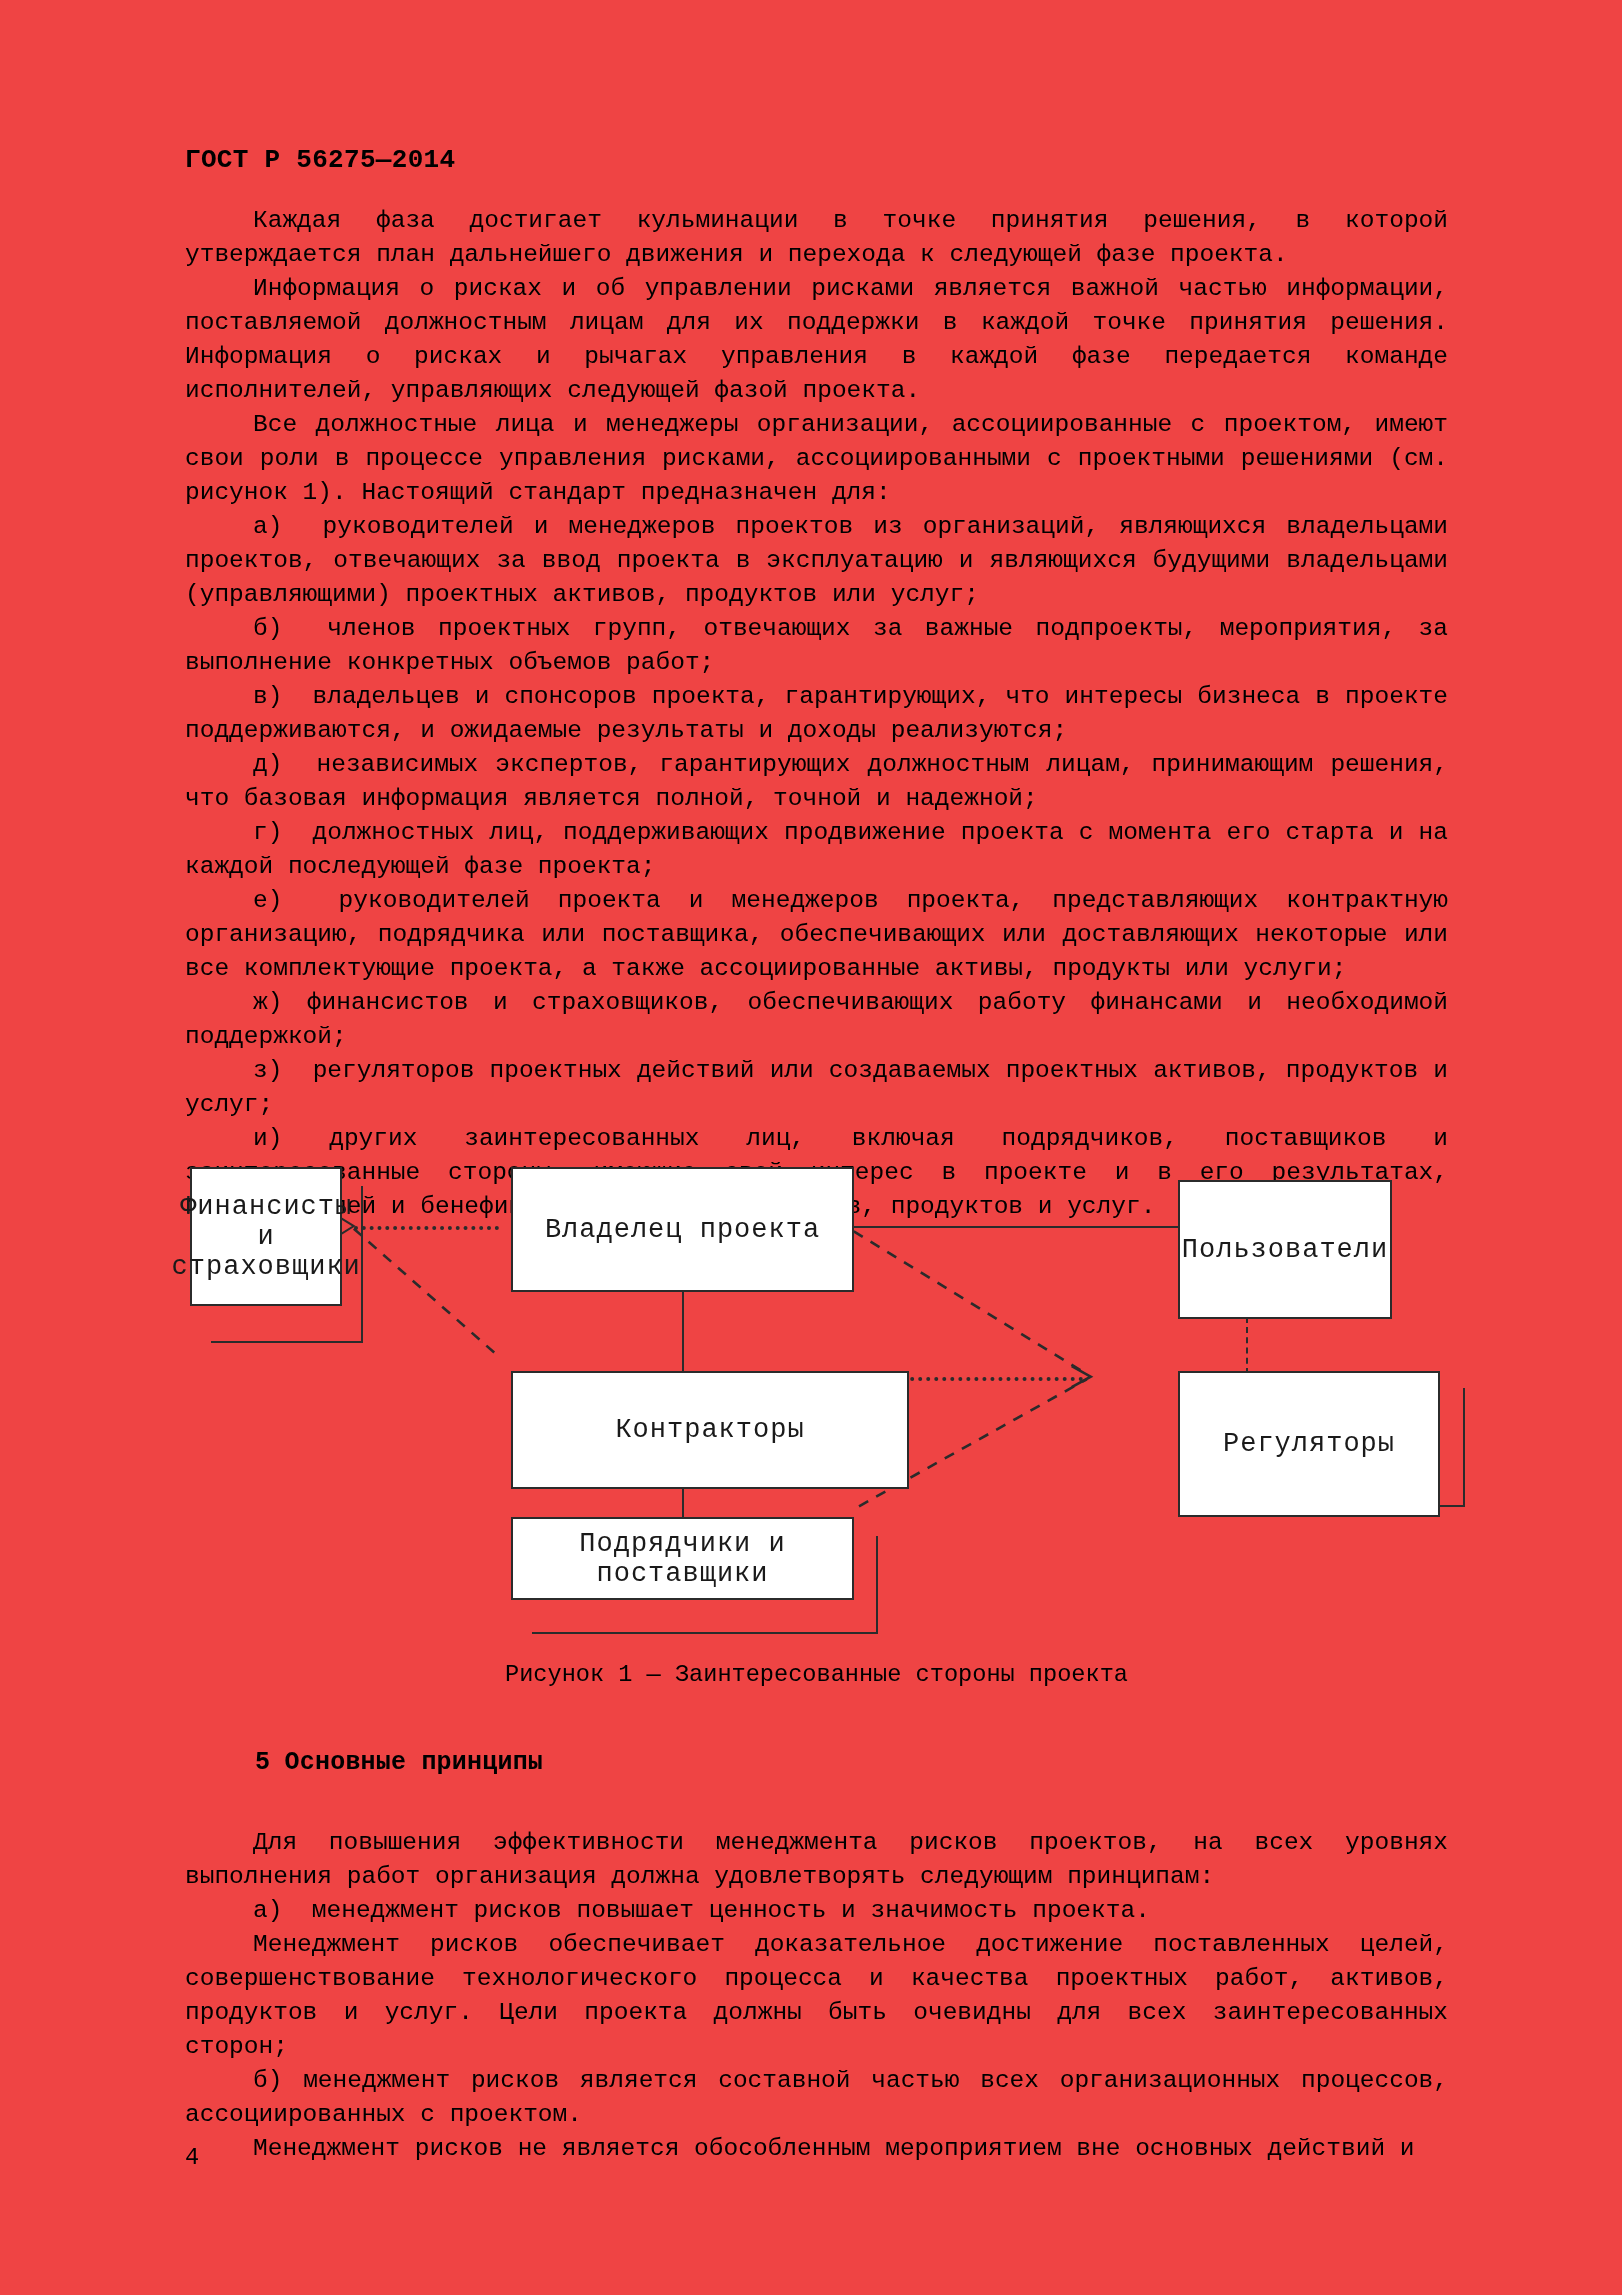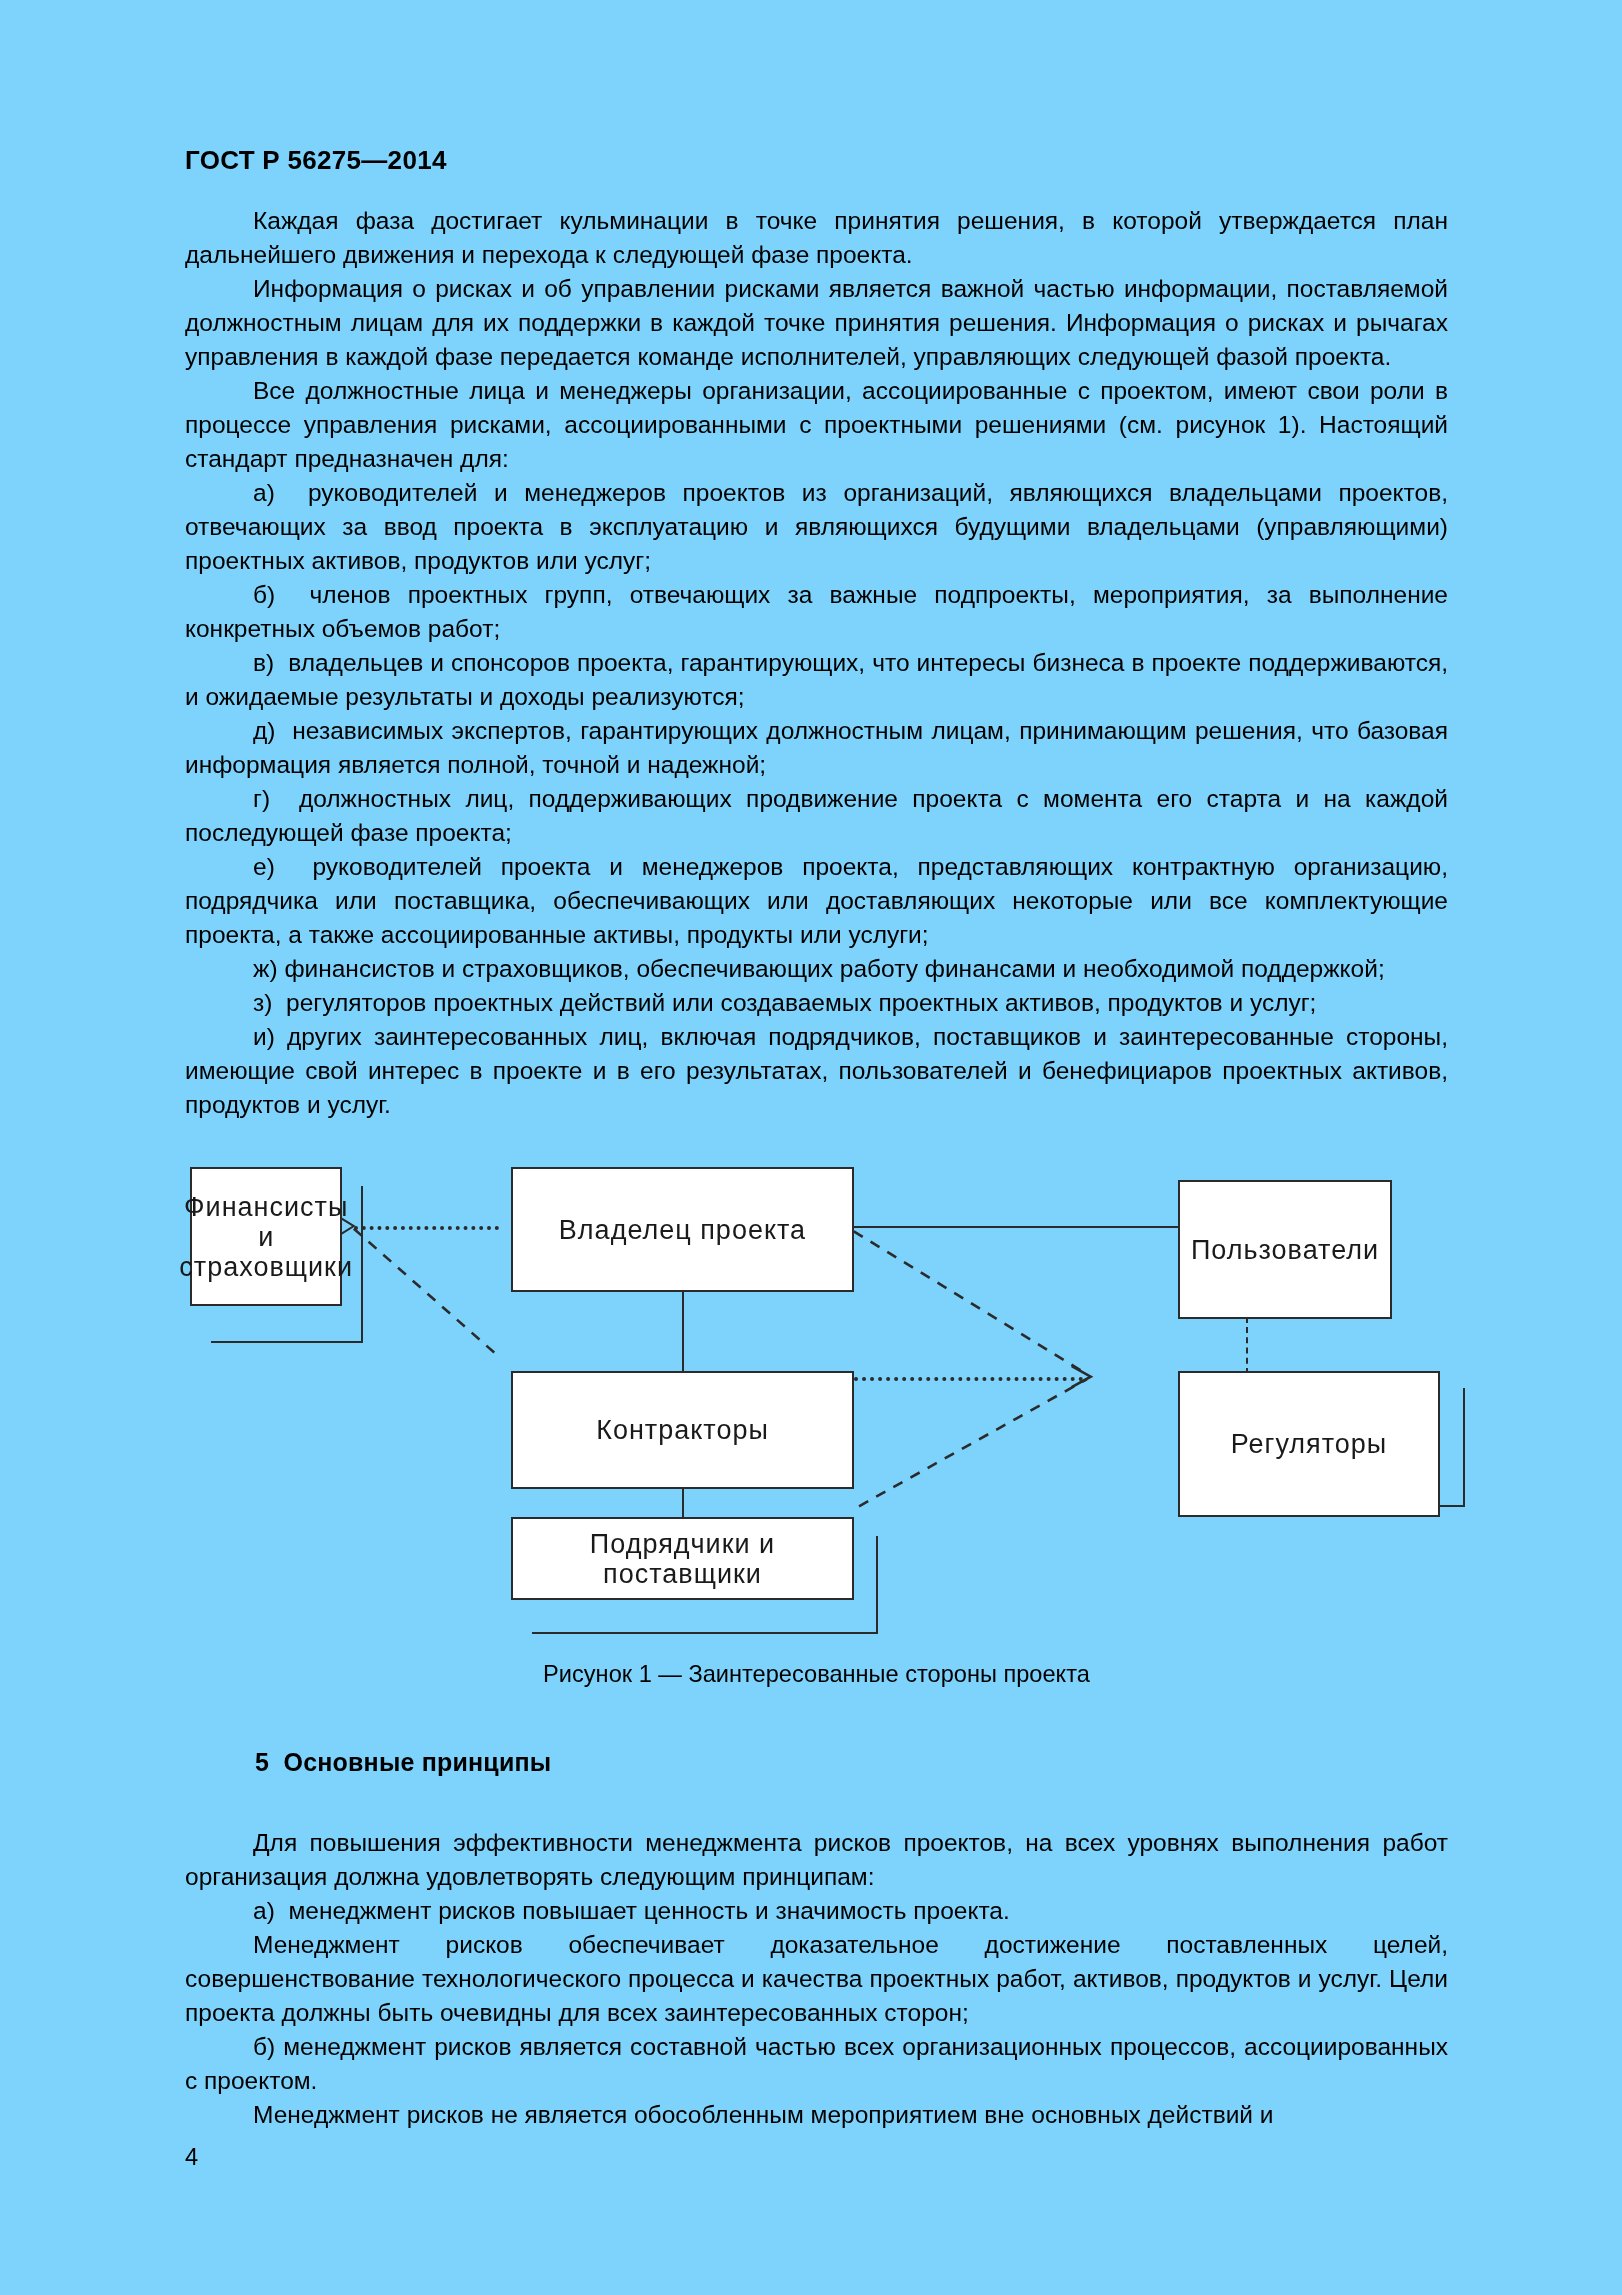--- a/index.html
+++ b/index.html
@@ -4,22 +4,22 @@
 <style>
   html, body {
     margin: 0;
     padding: 0;
     background: #ffffff;
   }
   .page {
     position: relative;
     width: 1623px;
     height: 2295px;
-    background: #7dd3fc;
-    font-family: Liberation Sans, sans-serif;
+    background: #ef4444;
+    font-family: Liberation Mono, monospace;
     color: #000000;
     overflow: hidden;
   }
 
   
   .doc-header {
     position: absolute;
     left: 185px;
     top: 145px;
     font-size: 26px;
@@ -233,21 +233,21 @@
       </div>
 
       <div class="node" style="left:326px; top:9.2px; width:343px; height:125px;">
         <span class="lbl" style="white-space:pre-line;">Владелец проекта</span>
       </div>
 
       <div class="node" style="left:993px; top:22px; width:214px; height:139px;">
         <span class="lbl" style="white-space:pre-line;">Пользователи</span>
       </div>
 
-      <div class="node" style="left:326px; top:213px; width:343px; height:118px;">
+      <div class="node" style="left:326px; top:213px; width:398px; height:118px;">
         <span class="lbl" style="white-space:pre-line;">Контракторы</span>
       </div>
 
       <div class="node-stack" style="left:1016px; top:230px; width:264px; height:119px;"></div>
 
       <div class="node" style="left:993px; top:213px; width:262px; height:146px;">
         <span class="lbl" style="white-space:pre-line;">Регуляторы</span>
       </div>
 
       <div class="node-stack" style="left:347px; top:378px; width:346px; height:98px;"></div>

